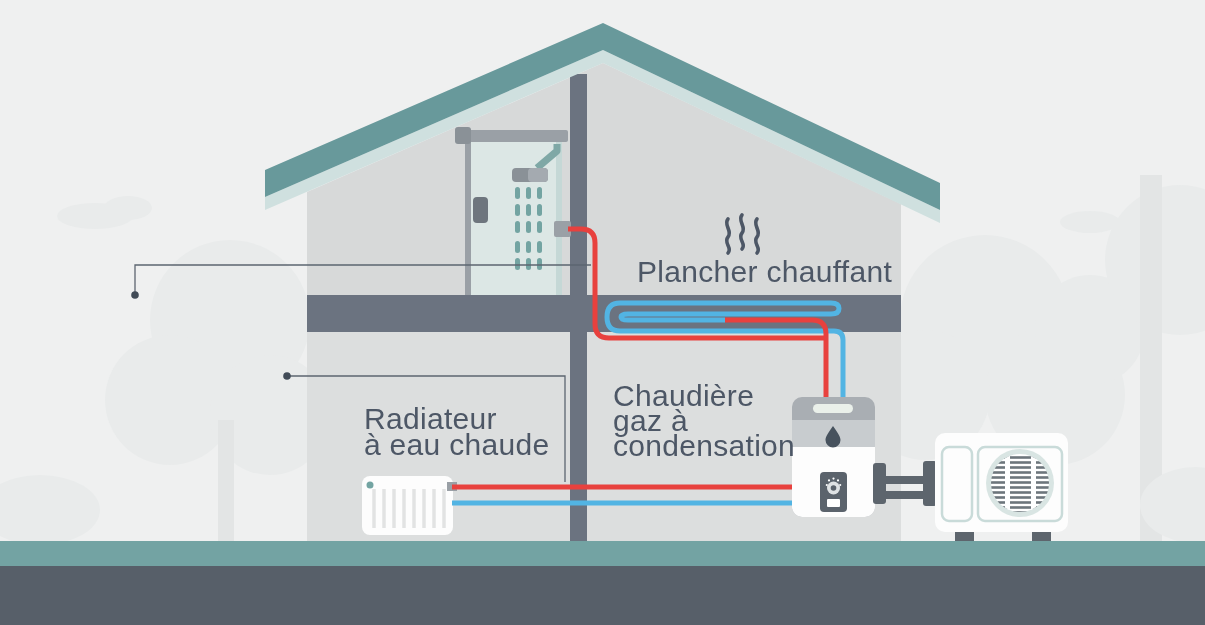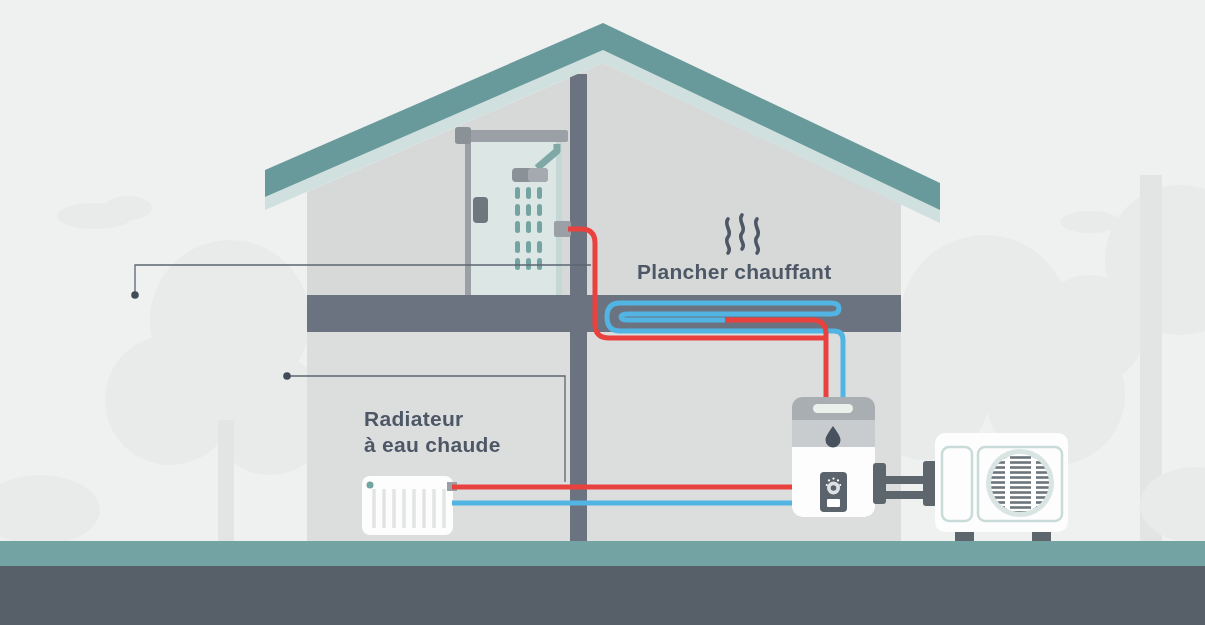--- a/index.html
+++ b/index.html
@@ -1,19 +1,19 @@
 <!DOCTYPE html>
 <html style="--background: #eff0f0; --tree: #e9ebeb; --trunk: #e3e5e5; --ground_teal: #73a3a3; --ground_dark: #575f69; --roof: #68999b; --roof_underside: #cfe0df; --interior_upper: #d7d9d9; --interior_lower: #dcdede; --structure: #6b7380; --metal: #9aa0a6; --metal_dark: #5d656d; --text: #4d5766; --pipe_hot: #e8413e; --pipe_cold: #52b4e3; --glass: #dce7e5; --glass_edge: #c5d8d6; --drops: #73a4a2; --white: #fdfdfd; --panel: #5b636c; --boiler_cap: #a9aeb3; --boiler_mid: #c8cccf; --fan_rim: #d9e5e3; --grille: #6d767c; --leader: #5c6570;"><head>
 <meta charset="utf-8">
 <style>
   html,body{margin:0;padding:0;background:#eff0f0;}
   #stage{position:relative;width:1205px;height:625px;overflow:hidden;
          font-family:"Liberation Sans","DejaVu Sans",sans-serif;}
   #scene{position:absolute;left:0;top:0;}
-  .label{position:absolute;font-weight:bold;font-size:21px;line-height:27px;
+  .label{position:absolute;font-weight:normal;font-size:30px;line-height:27px;
          color:var(--text);white-space:pre-line;letter-spacing:.3px;}
   
   .f-bg{fill:var(--background)} .f-tree{fill:var(--tree)} .f-trunk{fill:var(--trunk)}
   .f-gteal{fill:var(--ground_teal)} .f-gdark{fill:var(--ground_dark)}
   .f-roof{fill:var(--roof)} .f-roofu{fill:var(--roof_underside)}
   .f-intu{fill:var(--interior_upper)} .f-intl{fill:var(--interior_lower)}
   .f-struct{fill:var(--structure)} .f-metal{fill:var(--metal)} .f-metald{fill:var(--metal_dark)}
   .f-white{fill:var(--white)} .f-glass{fill:var(--glass)} .f-glasse{fill:var(--glass_edge)}
   .f-drop{fill:var(--drops)} .f-panel{fill:var(--panel)} .f-cap{fill:var(--boiler_cap)}
   .f-mid{fill:var(--boiler_mid)} .f-fan{fill:var(--fan_rim)} .f-grille{fill:var(--grille)}
@@ -189,14 +189,17 @@
   <g>
     <path d="M0,0 C-5,6 5,12 0,18 C-5,24 5,29 0,34" class="s-steam" transform="translate(728,219)"></path>
     <path d="M0,0 C-5,6 5,12 0,18 C-5,24 5,29 0,34" class="s-steam" transform="translate(742,215)"></path>
     <path d="M0,0 C-5,6 5,12 0,18 C-5,24 5,29 0,34" class="s-steam" transform="translate(757,219)"></path>
   </g>
 </svg>
 
 <div class="label" style="left:637px;top:258px;">Plancher chauffant</div>
 <div class="label" style="left:364px;top:406px;line-height:26px;">Radiateur
 à eau chaude</div>
+<div class="label" style="left:613px;top:383px;line-height:25px;">Chaudière
+gaz à
+condensation</div>
 
 </div>
 
 </body></html>

